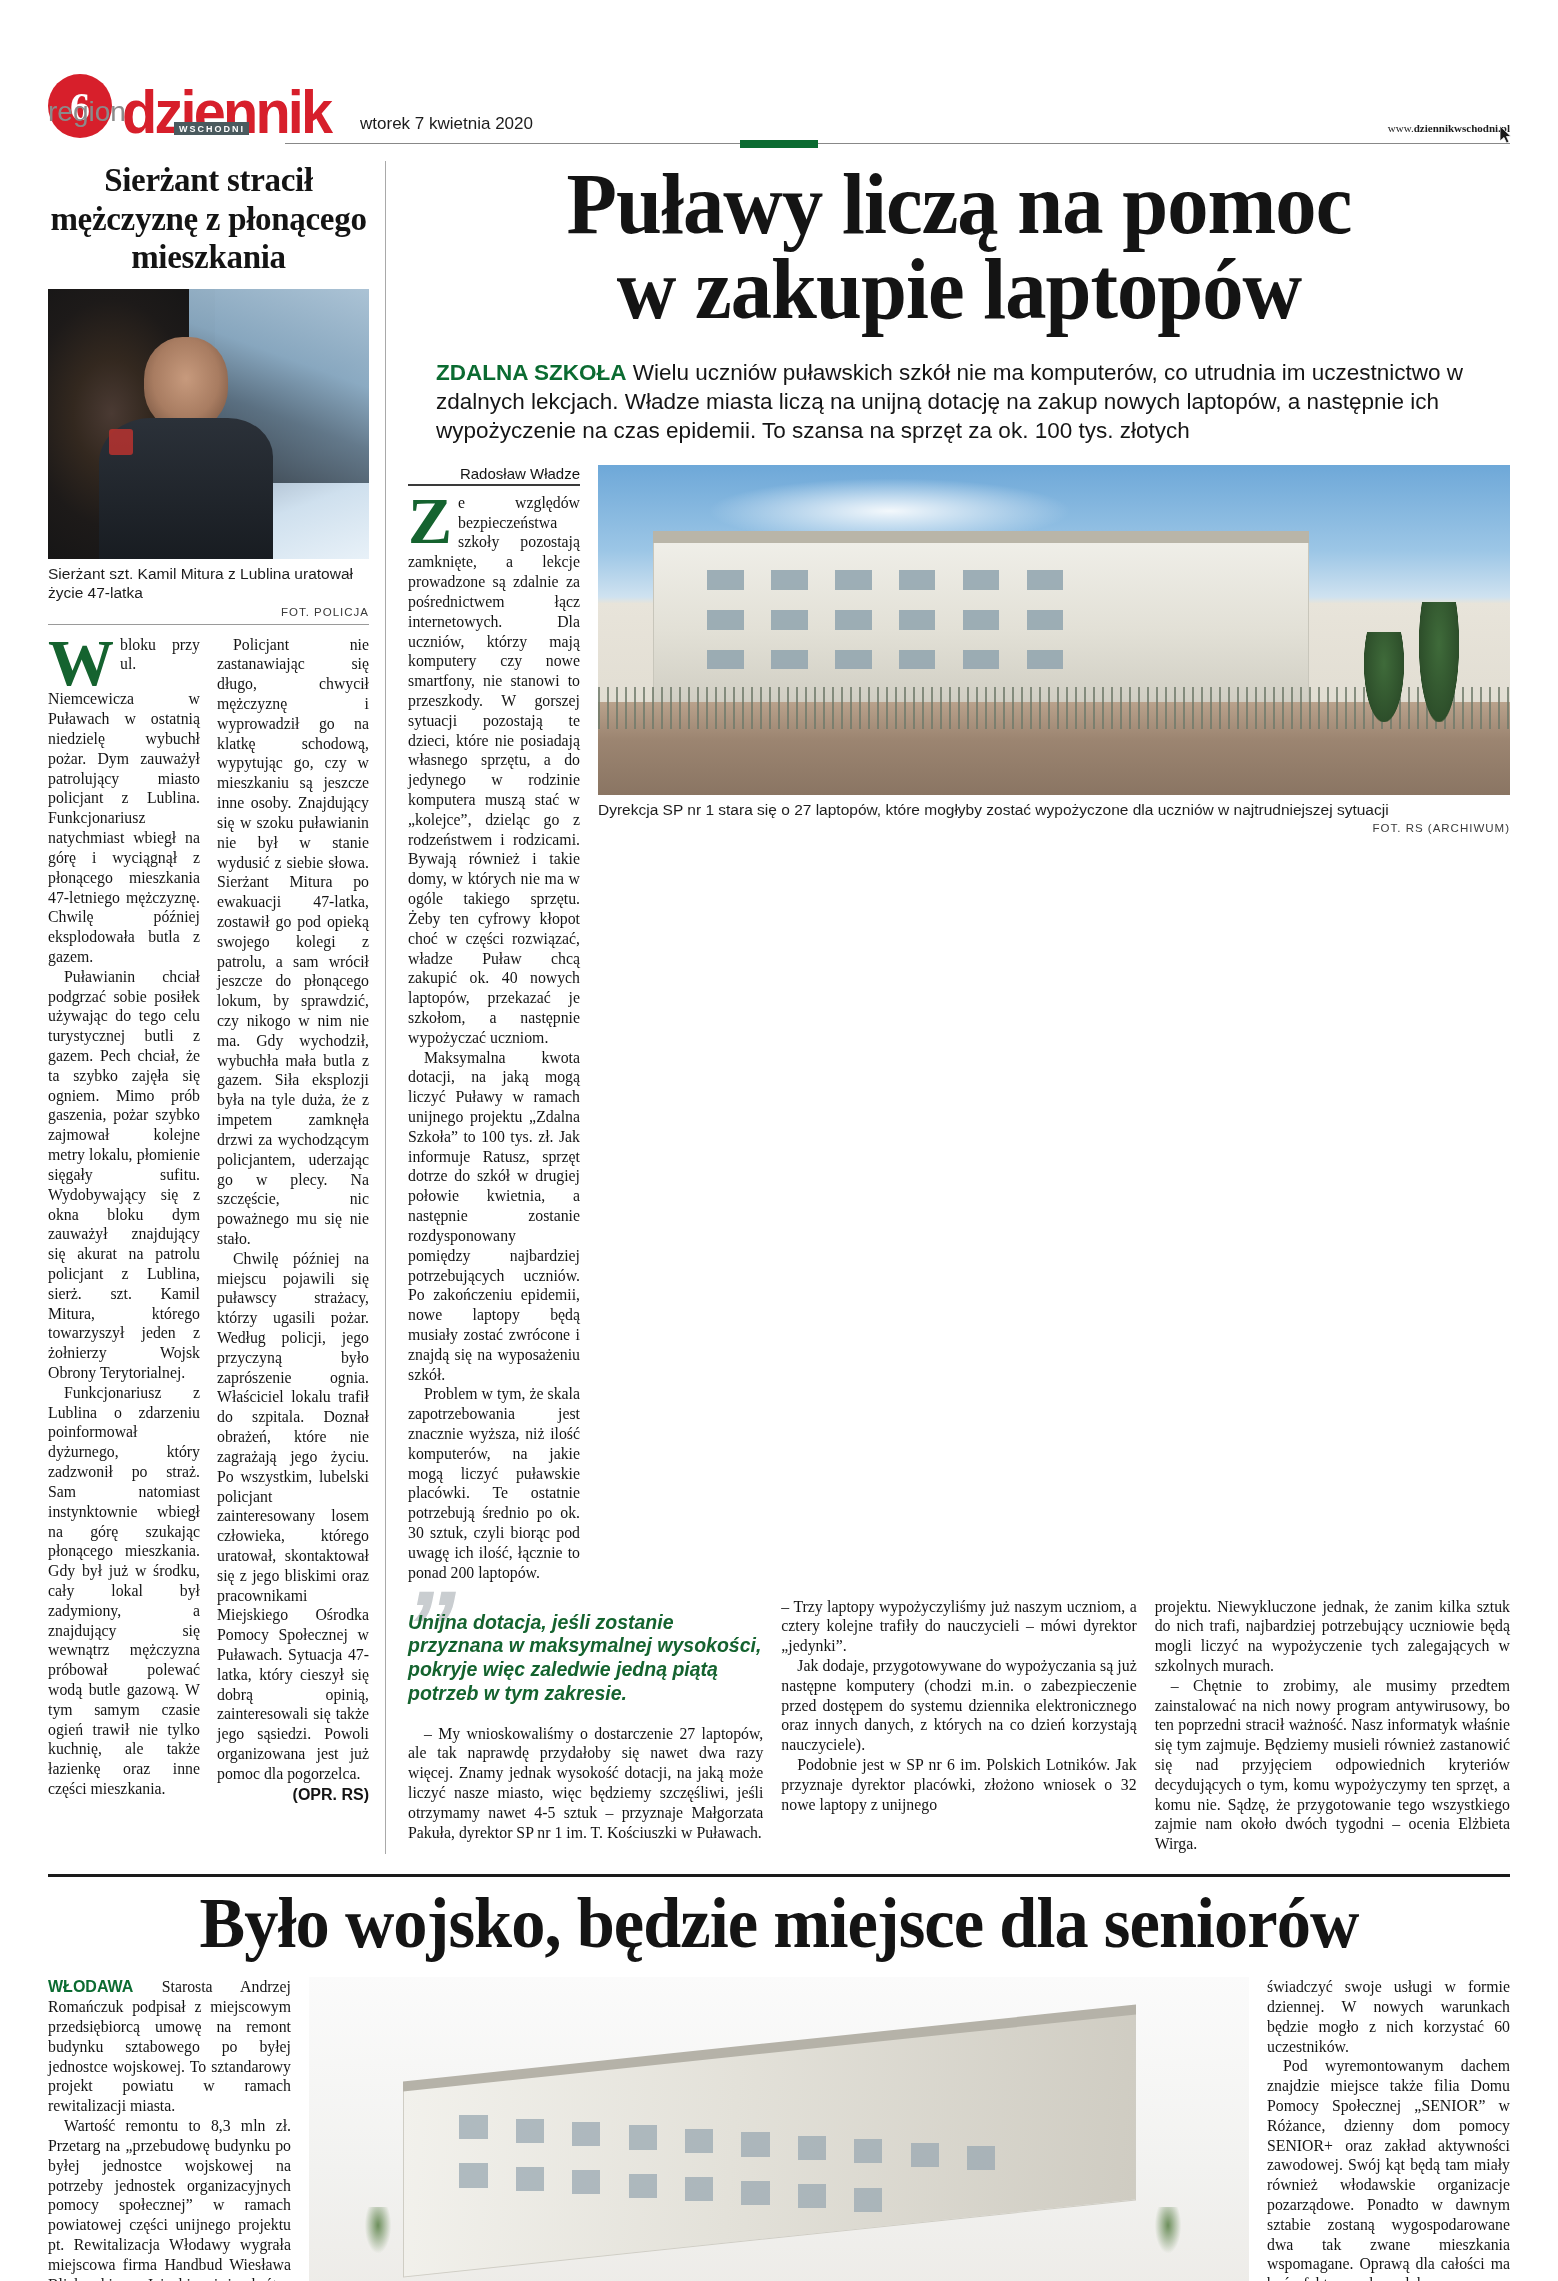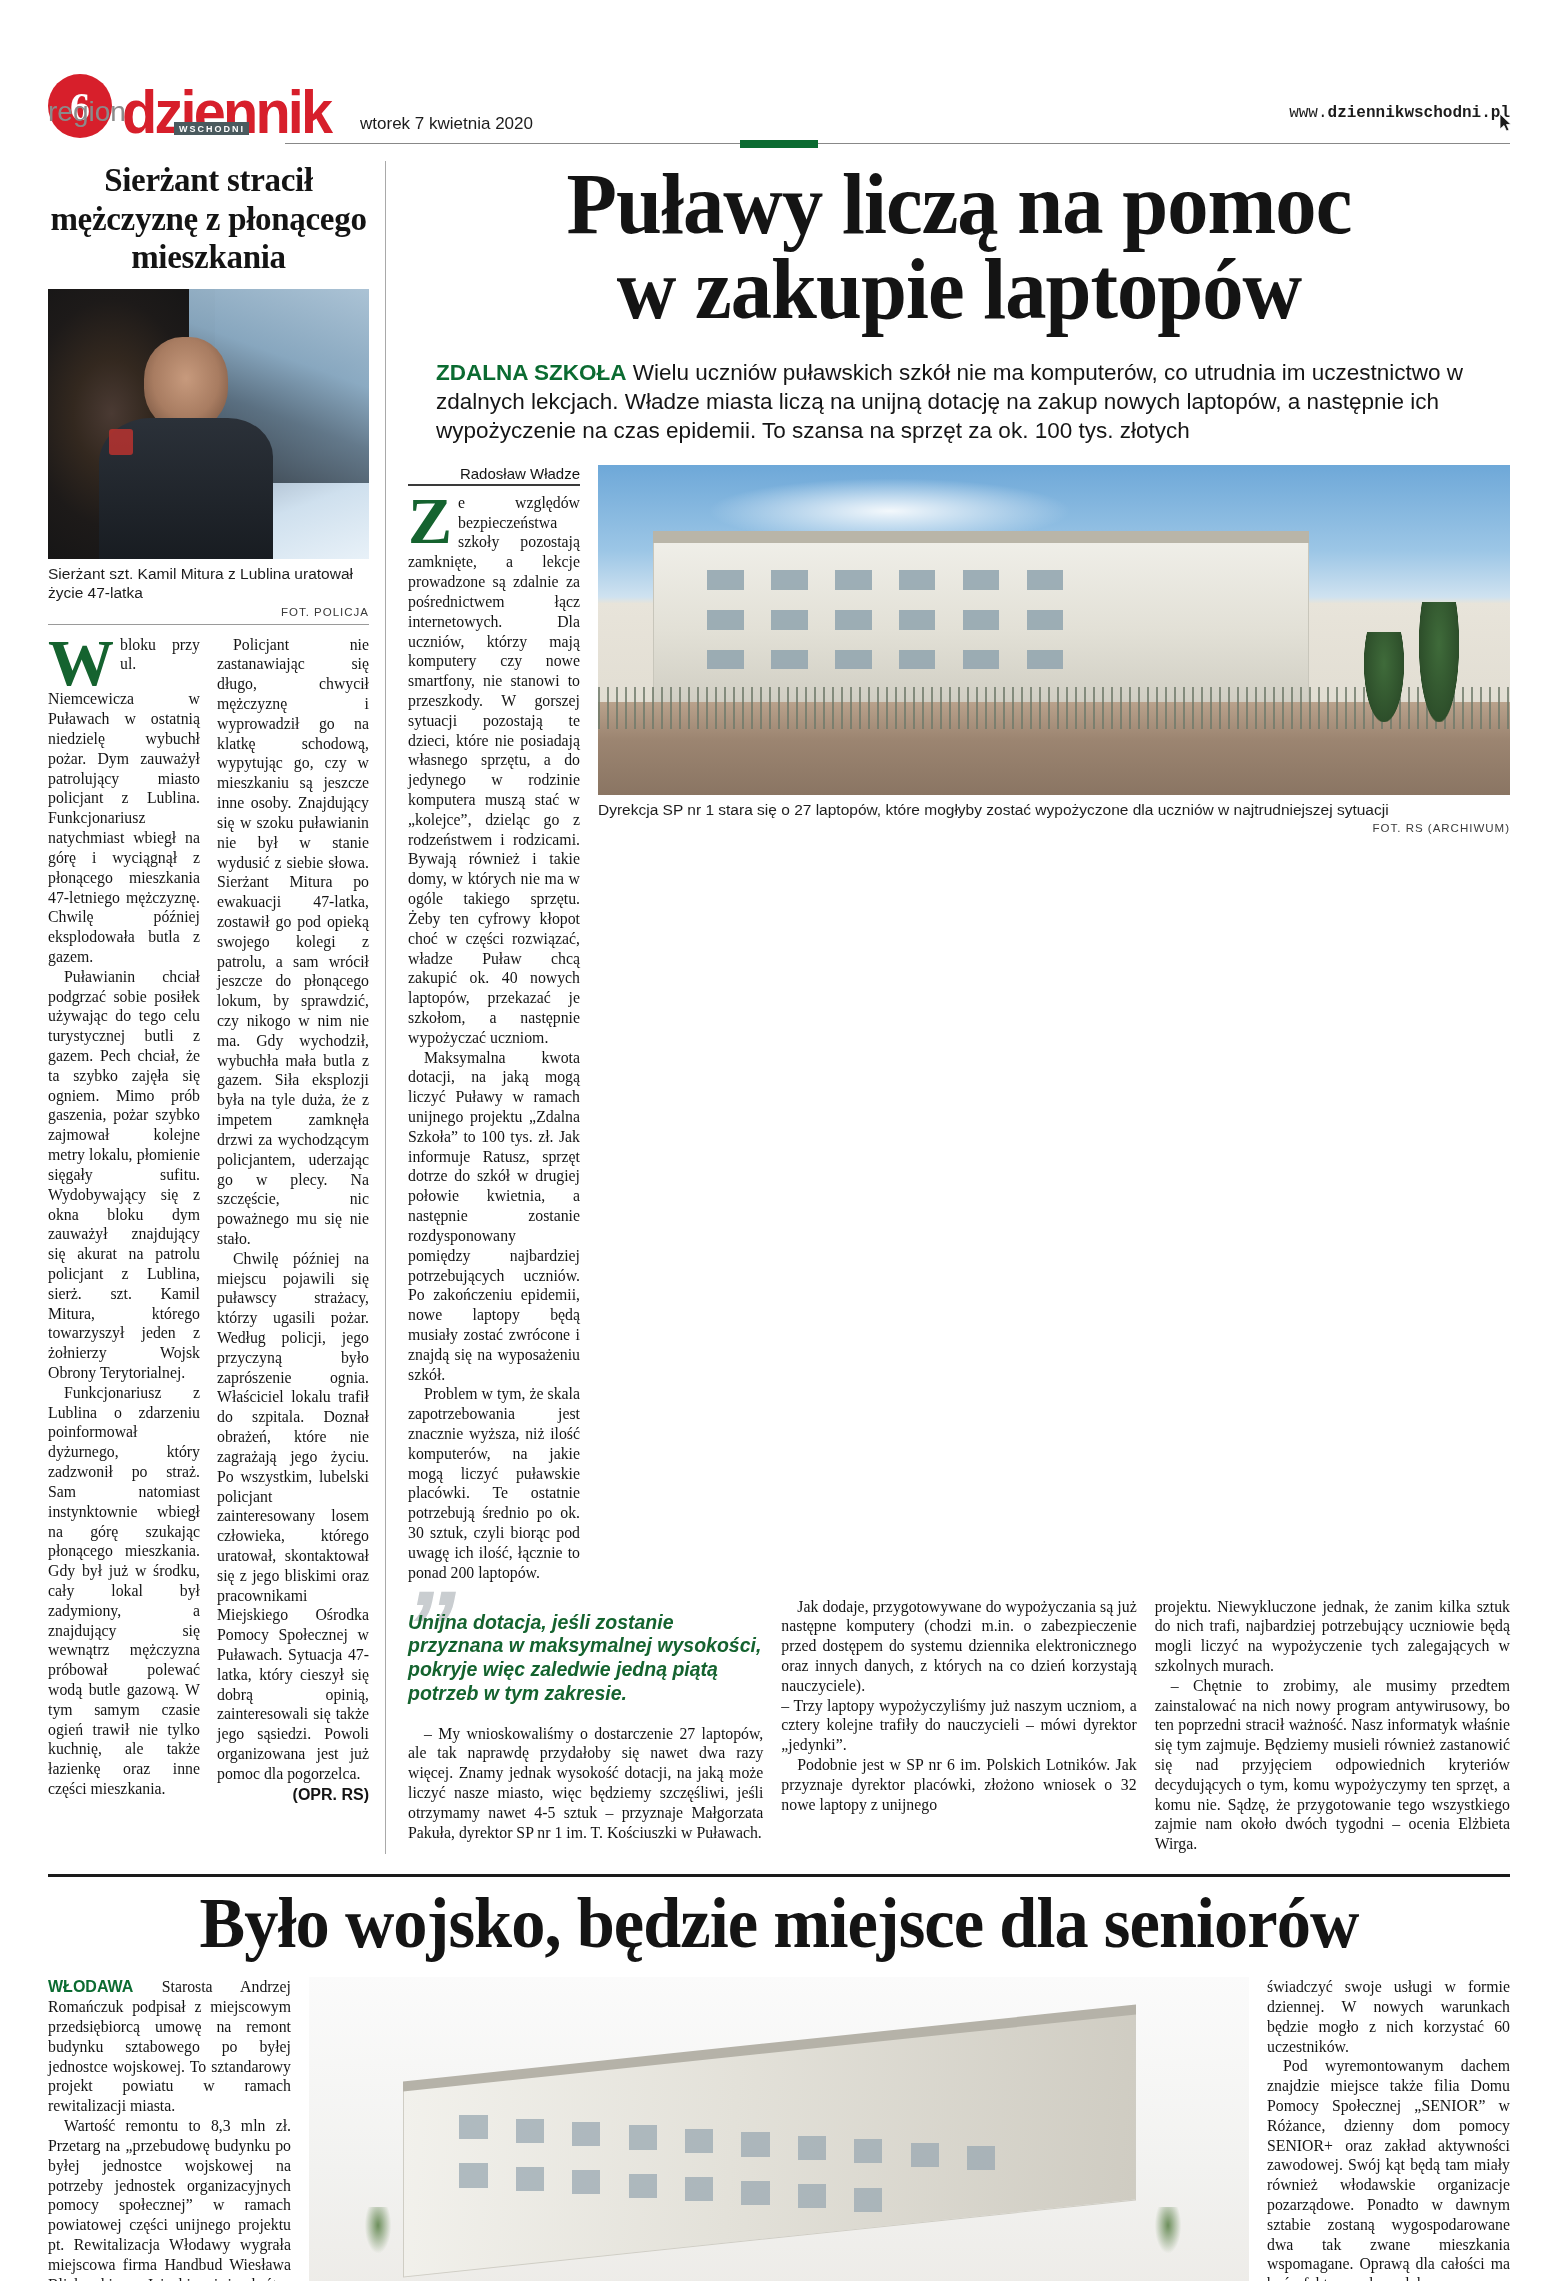--- a/index.html
+++ b/index.html
@@ -48,23 +48,23 @@
     white-space:nowrap;
   }
   .section-word {
     position:absolute; left:0; right:0; bottom:10px;
     text-align:left;
     font-family:"Liberation Sans", sans-serif;
     font-size:28px; color:#8b8b8b; letter-spacing:0px;
     pointer-events:none;
   }
   .site-url {
-    position:absolute; right:0; bottom:16px;
-    font-family:Liberation Mono, monospace;
-    font-size:16px; color:#1c1c1c; white-space:nowrap;
+    position:absolute; right:0; bottom:4px;
+    font-family:Liberation Serif, serif;
+    font-size:11px; color:#1c1c1c; white-space:nowrap;
   }
   .site-url b { font-weight:bold; }
   .rule-row { position:relative; height:9px; margin-top:2px; }
   .rule-line { position:absolute; left:237px; right:0; top:3px; height:1px; background:#888; }
   .rule-green { position:absolute; left:50%; transform:translateX(-50%); top:0; width:78px; height:8px; background:#0b6b31; }
 
   .cursor { position:absolute; right:-6px; bottom:-12px; width:16px; height:20px; }
 
   
   .top-zone { display:flex; margin-top:12px; }
@@ -315,22 +315,22 @@
 
       <div class="main-body-cols">
         <div class="mb-col q">
           <div class="pullquote">
             <span class="quote-mark">”</span>
             <span class="qt">Unijna dotacja, jeśli zostanie przyznana w maksymalnej wysokości, pokryje więc zaledwie jedną piątą potrzeb w tym zakresie.</span>
           </div>
           <p class="body">– My wnioskowaliśmy o dostarczenie 27 laptopów, ale tak naprawdę przydałoby się nawet dwa razy więcej. Znamy jednak wysokość dotacji, na jaką może liczyć nasze miasto, więc będziemy szczęśliwi, jeśli otrzymamy nawet 4-5 sztuk – przyznaje Małgorzata Pakuła, dyrektor SP nr 1 im. T. Kościuszki w Puławach.</p>
         </div>
         <div class="mb-col">
+          <p class="body first">– Trzy laptopy wypożyczyliśmy już naszym uczniom, a cztery kolejne trafiły do nauczycieli – mówi dyrektor „jedynki”.</p>
           <p class="body">Jak dodaje, przygotowywane do wypożyczania są już następne komputery (chodzi m.in. o zabezpieczenie przed dostępem do systemu dziennika elektronicznego oraz innych danych, z których na co dzień korzystają nauczyciele).</p>
-          <p class="body first">– Trzy laptopy wypożyczyliśmy już naszym uczniom, a cztery kolejne trafiły do nauczycieli – mówi dyrektor „jedynki”.</p>
           <p class="body">Podobnie jest w SP nr 6 im. Polskich Lotników. Jak przyznaje dyrektor placówki, złożono wniosek o 32 nowe laptopy z unijnego</p>
         </div>
         <div class="mb-col">
           <p class="body first">projektu. Niewykluczone jednak, że zanim kilka sztuk do nich trafi, najbardziej potrzebujący uczniowie będą mogli liczyć na wypożyczenie tych zalegających w szkolnych murach.</p>
           <p class="body">– Chętnie to zrobimy, ale musimy przedtem zainstalować na nich nowy program antywirusowy, bo ten poprzedni stracił ważność. Nasz informatyk właśnie się tym zajmuje. Będziemy musieli również zastanowić się nad przyjęciem odpowiednich kryteriów decydujących o tym, komu wypożyczymy ten sprzęt, a komu nie. Sądzę, że przygotowanie tego wszystkiego zajmie nam około dwóch tygodni – ocenia Elżbieta Wirga.</p>
         </div>
       </div>
     </div>
   </div>
 

